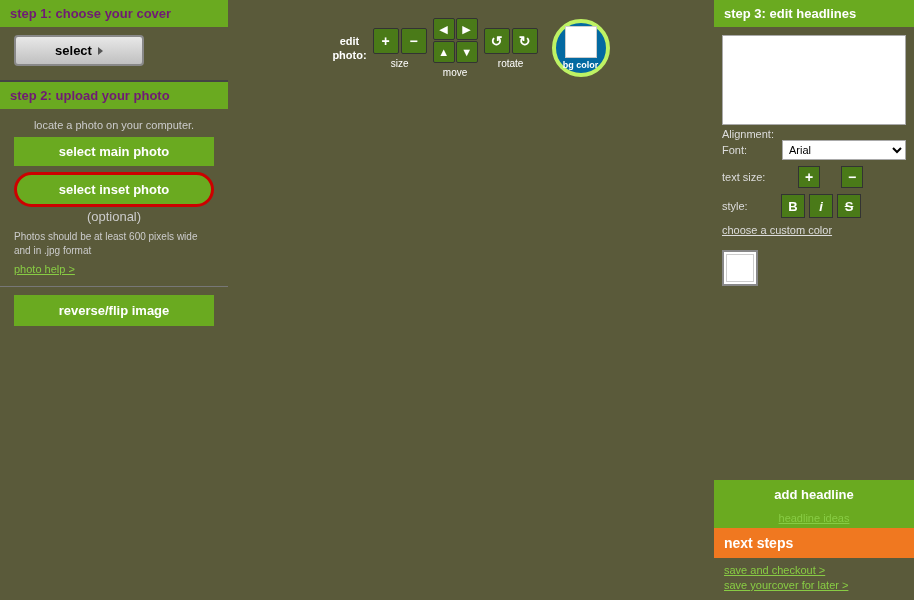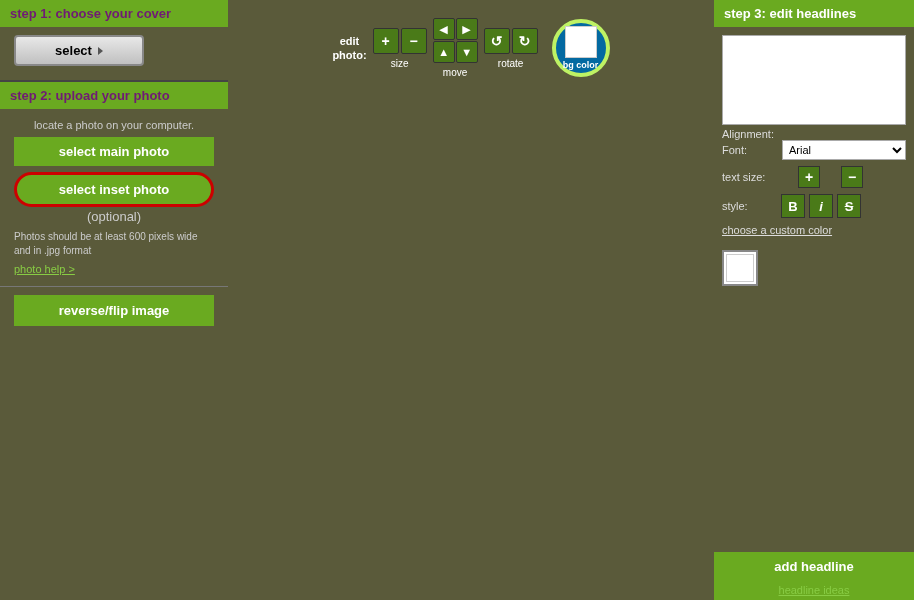--- a/index.html
+++ b/index.html
@@ -604,13 +604,20 @@
         <div class="custom-color-inner"></div>
       </div>
     </div>
   </div>
 
   <button class="add-headline-btn">
     <span>add headline</span>
   </button>
   <a class="headline-ideas-link">headline ideas</a>
 
+  <div class="next-steps-section">
+    <div class="next-steps-header">next steps</div>
+    <div class="next-steps-links">
+      <a class="next-step-link">save and checkout &gt;</a>
+      <a class="next-step-link">save yourcover for later &gt;</a>
+    </div>
+  </div>
 </div>
 
 </body></html>

